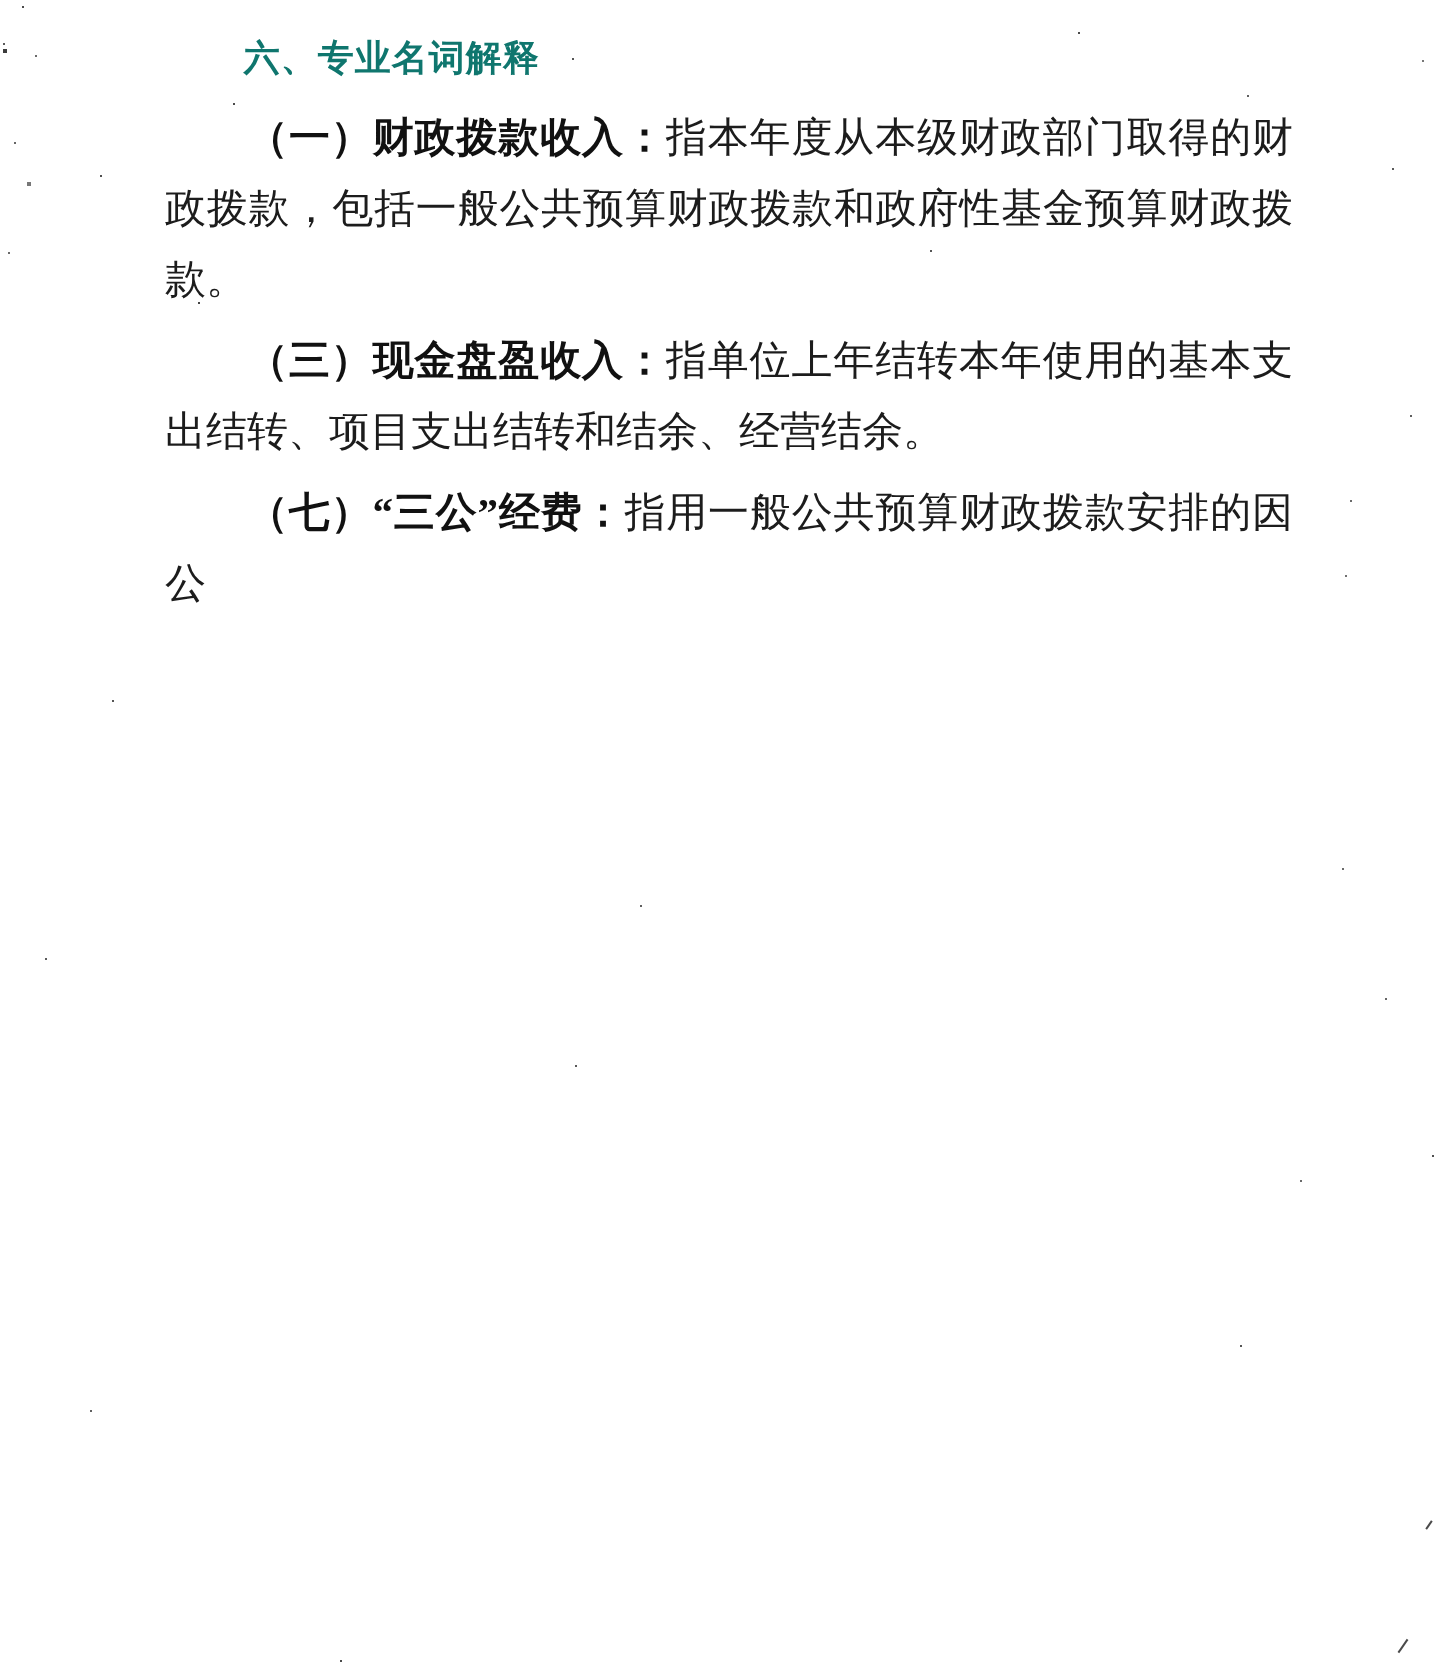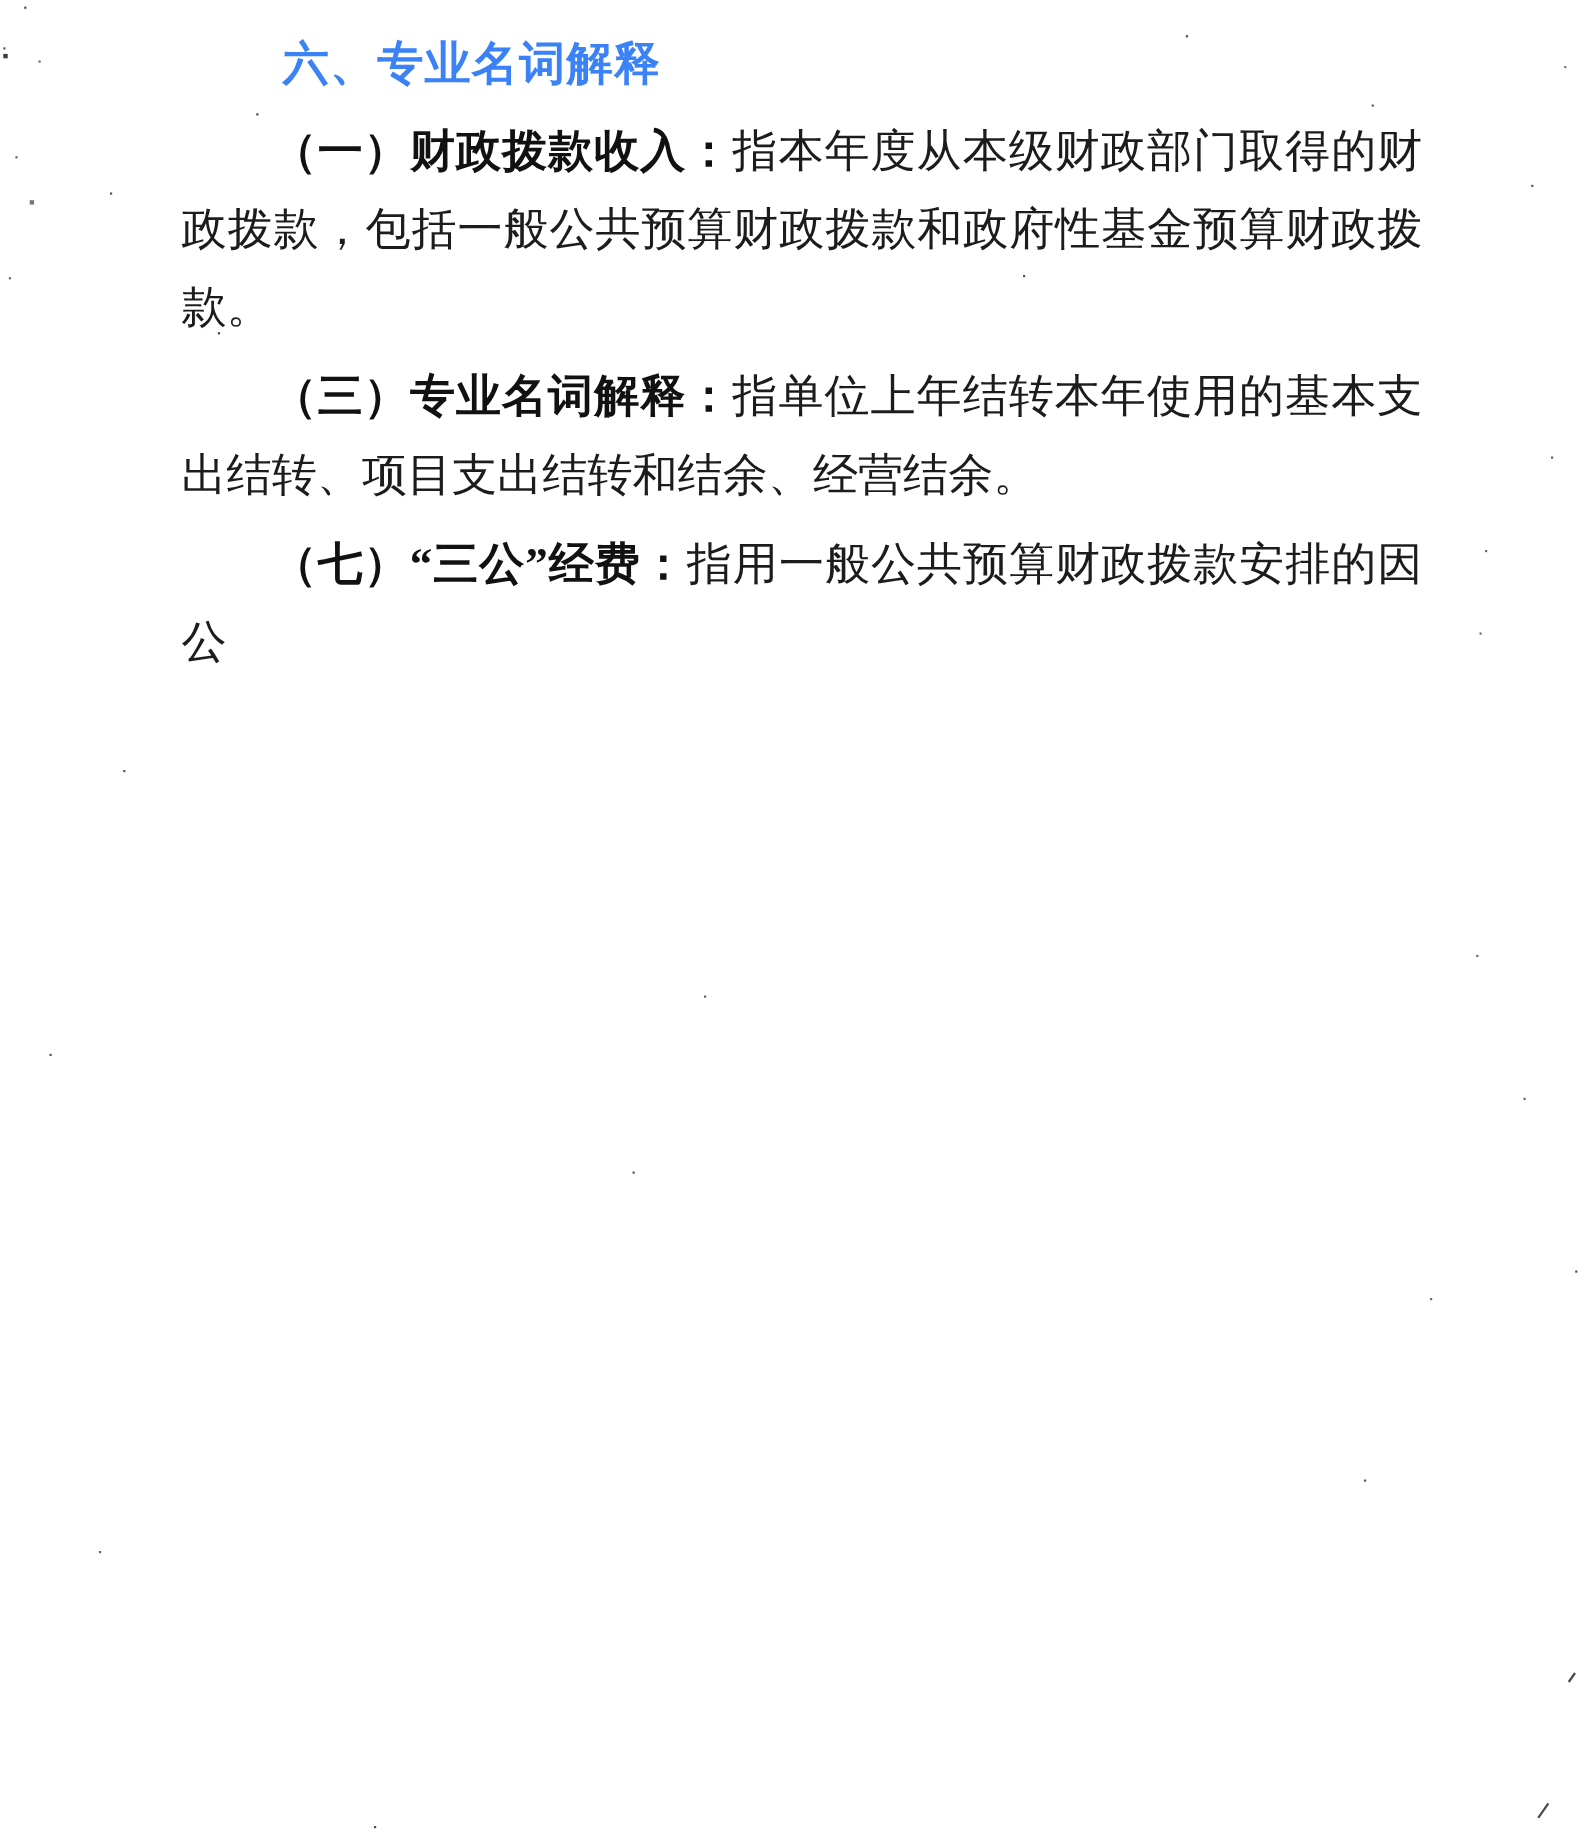--- a/index.html
+++ b/index.html
@@ -23,25 +23,25 @@
     position: absolute;
     left: 165px;
     top: 30px;
     width: 1128px;
     color: #161616;
   }
   .heading {
     margin: 0 0 16px 0;
     font-family: "Liberation Sans", "DejaVu Sans", sans-serif;
     font-weight: bold;
-    font-size: 42px;
+    font-size: 36px;
     line-height: 56px;
     text-indent: 2.19em;
     letter-spacing: 1px;
-    color: #3b82f6;
+    color: #0f766e;
   }
   .para {
     margin: 0 0 10px 0;
     font-size: 41px;
     line-height: 71px;
     text-align: justify;
     text-indent: 2em;
     color: #1a1a1a;
     word-break: normal;
     overflow-wrap: break-word;
@@ -111,20 +111,20 @@
   <div class="specks"></div>
   <div class="corner-mark br"></div>
   <div class="corner-mark rt"></div>
 
   <div class="doc">
     <h1 class="heading">六、专业名词解释</h1>
 
     <p class="para"><span class="term">（一）财政拨款收入：</span><span class="def">指本年度从本级财政部门取得的财政拨款，包括一般公共预算财政拨款和政府性基金预算财政拨款。</span></p>
 
 
-    <p class="para"><span class="term">（三）专业名词解释：</span><span class="def">指单位上年结转本年使用的基本支出结转、项目支出结转和结余、经营结余。</span></p>
+    <p class="para"><span class="term">（三）现金盘盈收入：</span><span class="def">指单位上年结转本年使用的基本支出结转、项目支出结转和结余、经营结余。</span></p>
 
 
 
 
     <p class="para"><span class="term">（七）“三公”经费：</span><span class="def">指用一般公共预算财政拨款安排的因公</span></p>
   </div>
 </div>
 
 </body></html>

